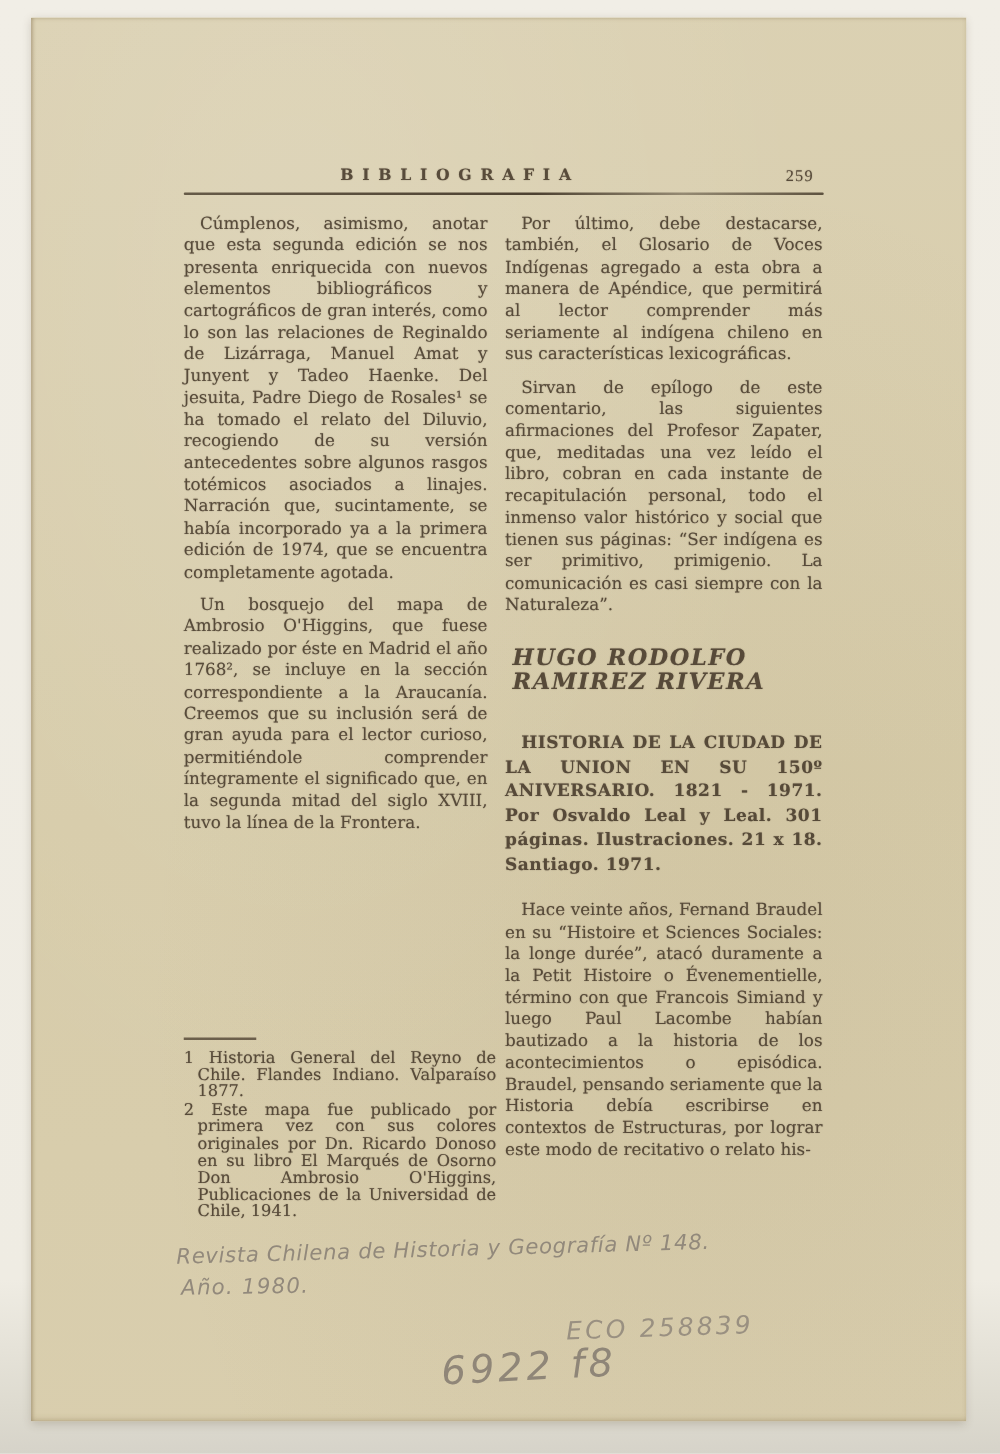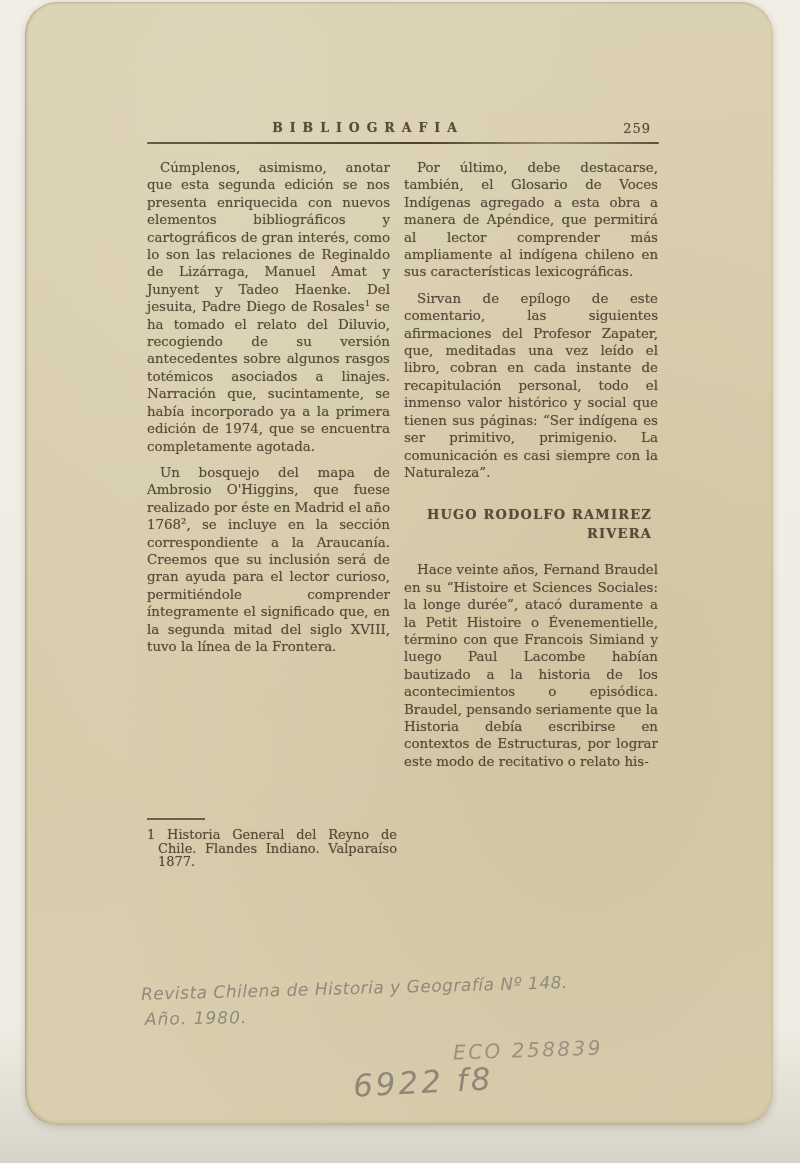--- a/index.html
+++ b/index.html
@@ -2,60 +2,59 @@
 <html><head>
 <meta charset="utf-8">
 <style>
   html, body { margin:0; padding:0; }
   #screen {
     position:relative; width:800px; height:1163px; overflow:hidden;
     background: linear-gradient(#f1eee6 0%, #efece3 88%, #dddacf 97%, #d6d3c9 100%);
     font-family:"DejaVu Serif", "Liberation Serif", serif;
   }
   .page {
-    position:absolute; left:25px; top:2px; width:748px; height:1123px;
+    position:absolute; left:25px; top:14px; width:748px; height:1123px;
     background:
       radial-gradient(ellipse at 28% 18%, rgba(255,255,255,0.10), transparent 55%),
       radial-gradient(ellipse at 75% 70%, rgba(125,104,62,0.07), transparent 60%),
       linear-gradient(176deg, #dbd1b3 0%, #d7ccaa 55%, #d9ceae 100%);
     box-shadow:
       inset 2px 0 3px -1px rgba(120,100,60,0.40),
       inset 0 -3px 5px -2px rgba(120,100,60,0.30),
       inset 0 2px 3px -1px rgba(120,100,60,0.22),
       0 2px 7px rgba(80,70,50,0.22);
-    border-radius: 32px;
   }
   
   .printed { color:#46392a; text-shadow:0 0 1px rgba(70,57,42,0.55); opacity:0.88; }
   .pg-header { position:absolute; left:122px; top:118px; width:512px; height:20px; }
   .pg-title {
     position:absolute; left:0; right:70px; text-align:center;
     font-size:12.5px; font-weight:bold; letter-spacing:7px; white-space:nowrap;
   }
-  .pg-num { position:absolute; right:8px; top:1px; font-size:13px; letter-spacing:1px; }
+  .pg-num { position:absolute; right:8px; top:1px; font-size:13px; letter-spacing:1px;font-family:Liberation Serif, serif; }
   .header-rule {
     position:absolute; left:122px; top:140px; width:512px; height:2px;
     background:linear-gradient(90deg, rgba(62,50,35,0.75), rgba(62,50,35,0.9) 55%, rgba(62,50,35,0.45) 78%, rgba(62,50,35,0.8));
     border-radius:1px;
   }
   .col { position:absolute; text-align:justify; font-size:13.4px; line-height:17.4px; }
   .col-left  { left:122px; top:157px; width:243px; }
   .col-right { left:379px; top:157px; width:254px; }
   .col p { margin:0 0 9px 0; }
   .col p.indent { text-indent:13px; }
   .footnote-rule {
     position:absolute; left:122px; top:816px; width:58px; height:2px;
     background:rgba(62,50,35,0.8);
   }
   .footnotes { position:absolute; left:122px; top:826px; width:250px;
     font-size:13px; line-height:13.6px; text-align:justify; }
   .footnotes div { padding-left:11px; text-indent:-11px; margin-bottom:1px; }
   .byline {
-    text-align:right; font-weight:bold; font-size:13px; letter-spacing:1.2px;
-    margin:24px 6px 0 6px !important; line-height:19px;
+    text-align:left; font-weight:bold; font-size:18px; letter-spacing:1.2px;
+    margin:24px 6px 0 6px !important; line-height:19px;font-style:italic;
   }
   .review-heading {
     font-weight:bold; font-size:13.6px; line-height:19.5px; letter-spacing:0.4px;
     margin-top:30px !important; text-indent:13px;
   }
   .closing { margin-top:18px !important; }
   
   .pencil {
     position:absolute; font-family:"DejaVu Sans", "Liberation Sans", sans-serif;
     font-style:italic; color:#8d8478; opacity:0.92;
@@ -78,26 +77,28 @@
     <div class="header-rule"></div>
 
     <div class="col col-left printed">
       <p class="indent">Cúmplenos, asimismo, anotar que esta segunda edición se nos presenta enriquecida con nuevos elementos bibliográficos y cartográficos de gran interés, como lo son las relaciones de Reginaldo de Lizárraga, Manuel Amat y Junyent y Tadeo Haenke. Del jesuita, Padre Diego de Rosales¹ se ha tomado el relato del Diluvio, recogiendo de su versión antecedentes sobre algunos rasgos totémicos asociados a linajes. Narración que, sucintamente, se había incorporado ya a la primera edición de 1974, que se encuentra completamente agotada.</p>
       <p class="indent">Un bosquejo del mapa de Ambrosio O'Higgins, que fuese realizado por éste en Madrid el año 1768², se incluye en la sección correspondiente a la Araucanía. Creemos que su inclusión será de gran ayuda para el lector curioso, permitiéndole comprender íntegramente el significado que, en la segunda mitad del siglo XVIII, tuvo la línea de la Frontera.</p>
     </div>
 
     <div class="footnote-rule printed"></div>
     <div class="footnotes printed">
       <div>1 Historia General del Reyno de Chile. Flandes Indiano. Valparaíso 1877.</div>
+      <div>2 Este mapa fue publicado por primera vez con sus colores originales por Dn. Ricardo Donoso en su libro El Marqués de Osorno Don Ambrosio O'Higgins, Publicaciones de la Universidad de Chile, 1941.</div>
     </div>
 
     <div class="col col-right printed">
-      <p class="indent">Por último, debe destacarse, también, el Glosario de Voces Indígenas agregado a esta obra a manera de Apéndice, que permitirá al lector comprender más ampliamente al indígena chileno en sus características lexicográficas.</p>
+      <p class="indent">Por último, debe destacarse, también, el Glosario de Voces Indígenas agregado a esta obra a manera de Apéndice, que permitirá al lector comprender más seriamente al indígena chileno en sus características lexicográficas.</p>
       <p class="indent">Sirvan de epílogo de este comentario, las siguientes afirmaciones del Profesor Zapater, que, meditadas una vez leído el libro, cobran en cada instante de recapitulación personal, todo el inmenso valor histórico y social que tienen sus páginas: “Ser indígena es ser primitivo, primigenio. La comunicación es casi siempre con la Naturaleza”.</p>
       <p class="byline">HUGO RODOLFO RAMIREZ RIVERA</p>
+      <p class="review-heading">HISTORIA DE LA CIUDAD DE LA UNION EN SU 150º ANIVERSARIO. 1821 - 1971. Por Osvaldo Leal y Leal. 301 páginas. Ilustraciones. 21 x 18. Santiago. 1971.</p>
       <p class="indent closing">Hace veinte años, Fernand Braudel en su “Histoire et Sciences Sociales: la longe durée”, atacó duramente a la Petit Histoire o Évenementielle, término con que Francois Simiand y luego Paul Lacombe habían bautizado a la historia de los acontecimientos o episódica. Braudel, pensando seriamente que la Historia debía escribirse en contextos de Estructuras, por lograr este modo de recitativo o relato his-</p>
     </div>
 
     <div class="pencil hand-1">Revista Chilena de Historia y Geografía Nº 148.</div>
     <div class="pencil hand-2">Año. 1980.</div>
     <div class="pencil stamp-eco">ECO 258839</div>
     <div class="pencil stamp-num">6922 f8</div>
 
   </div>
 </div>

